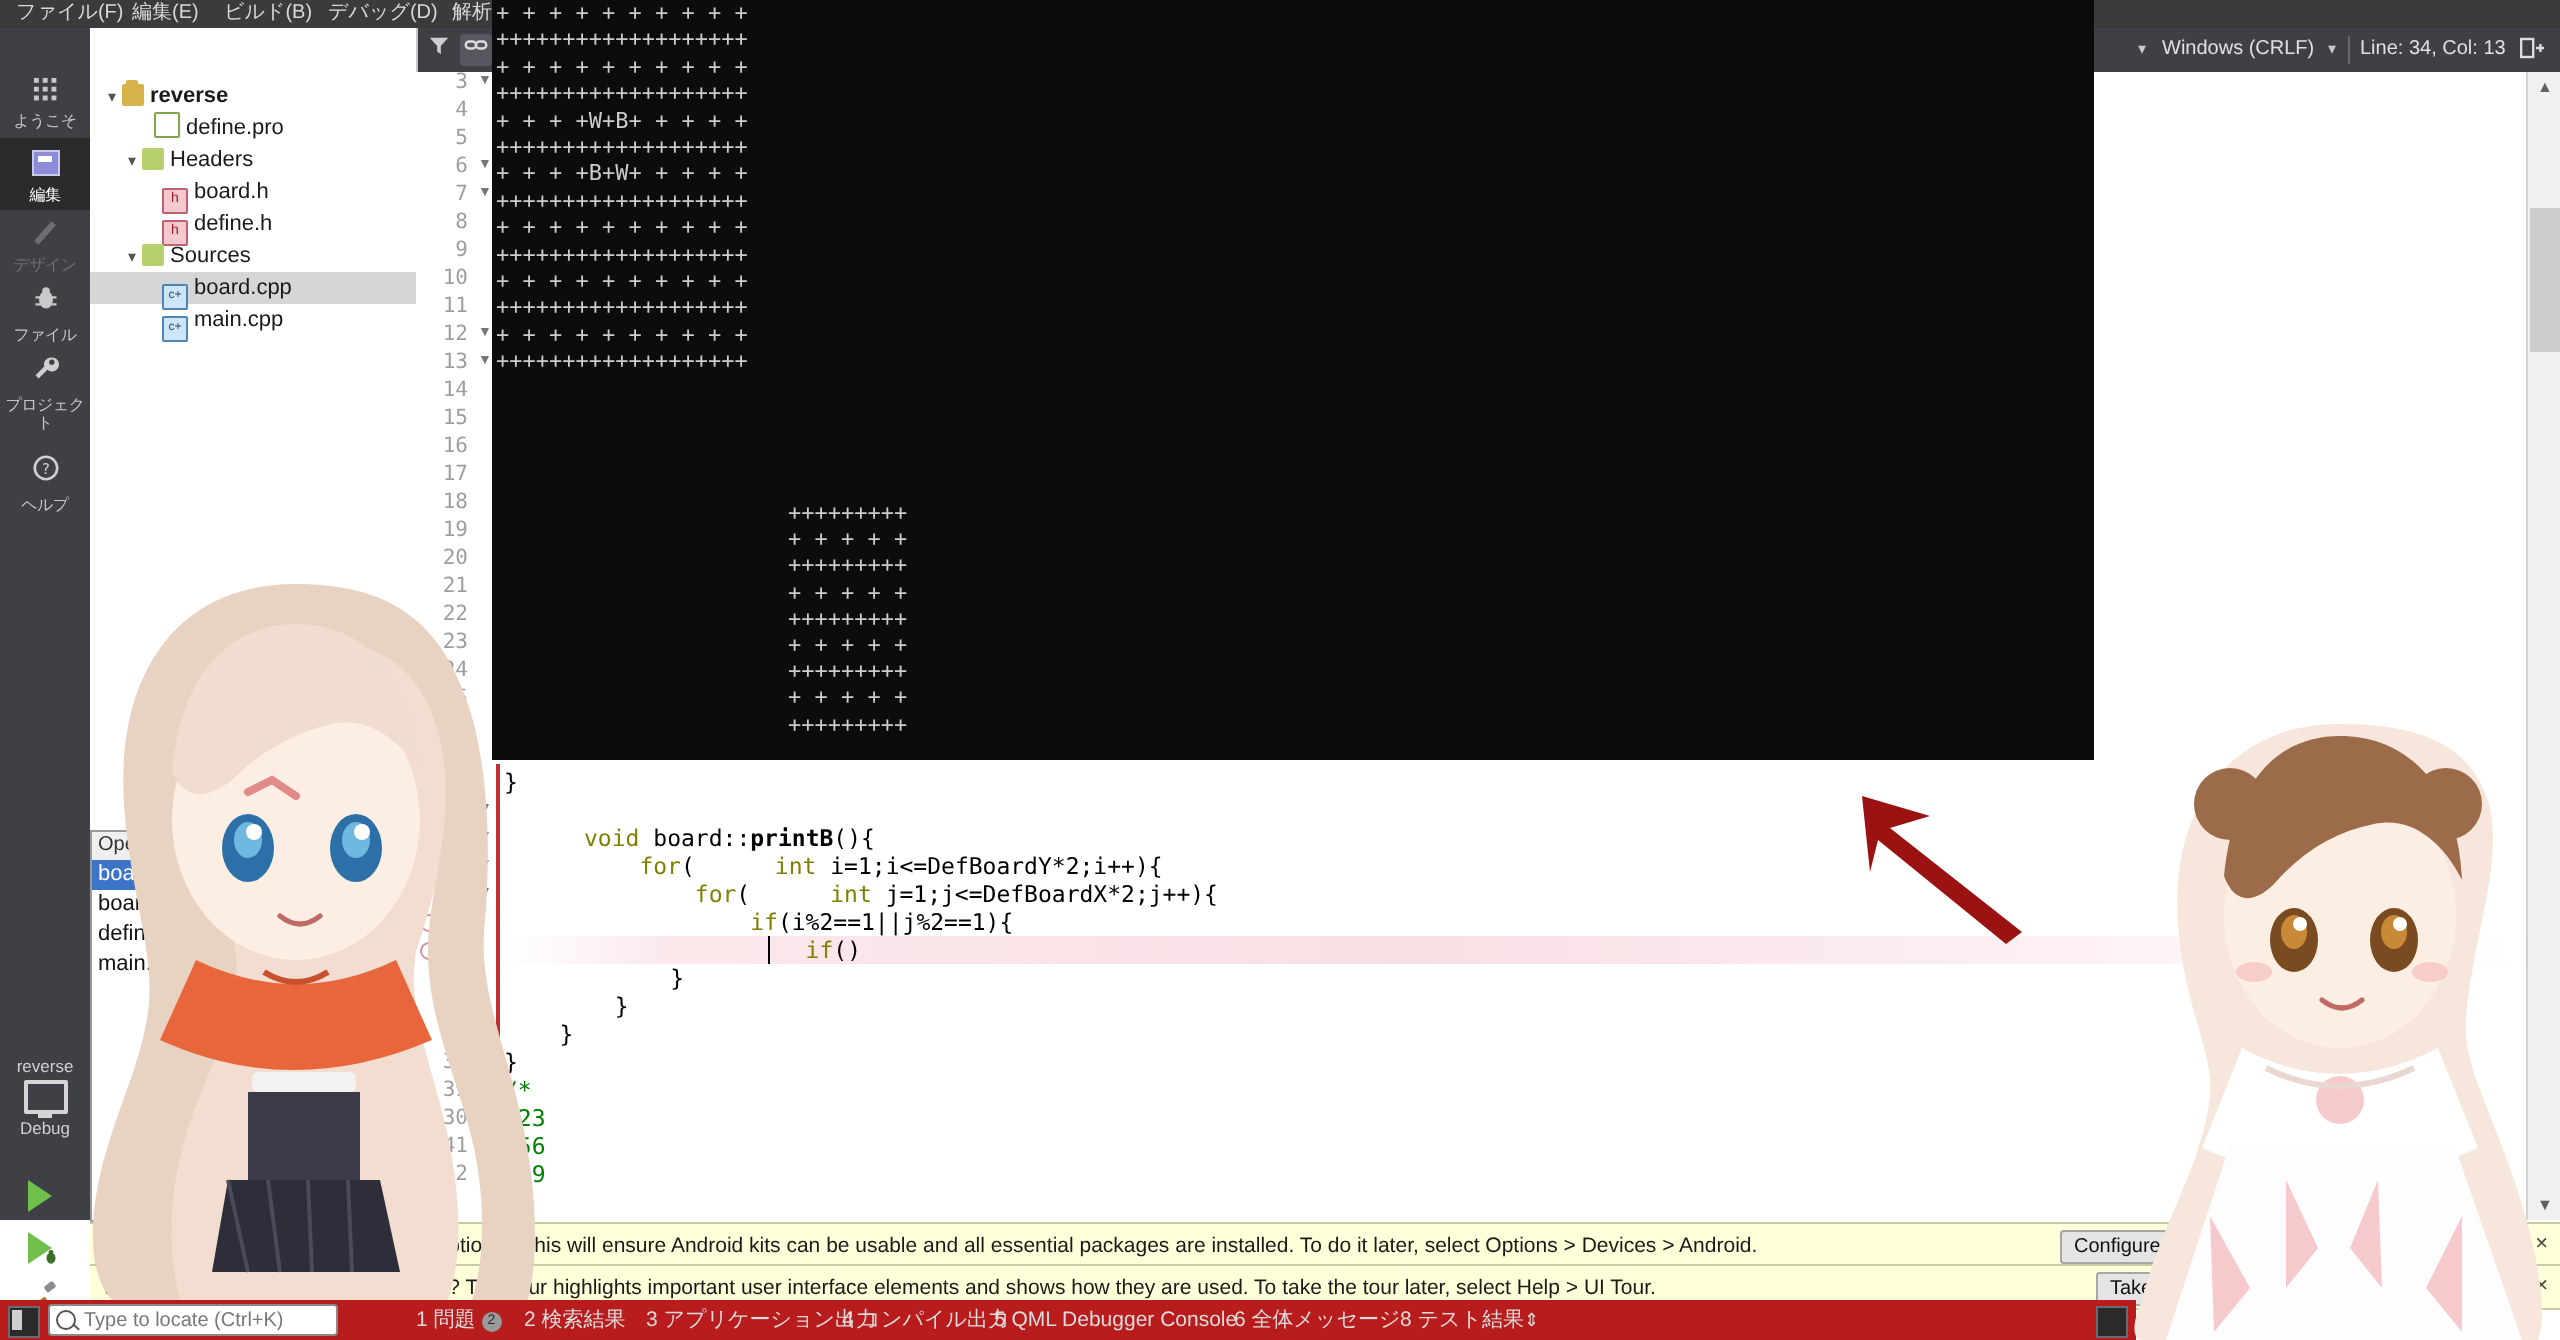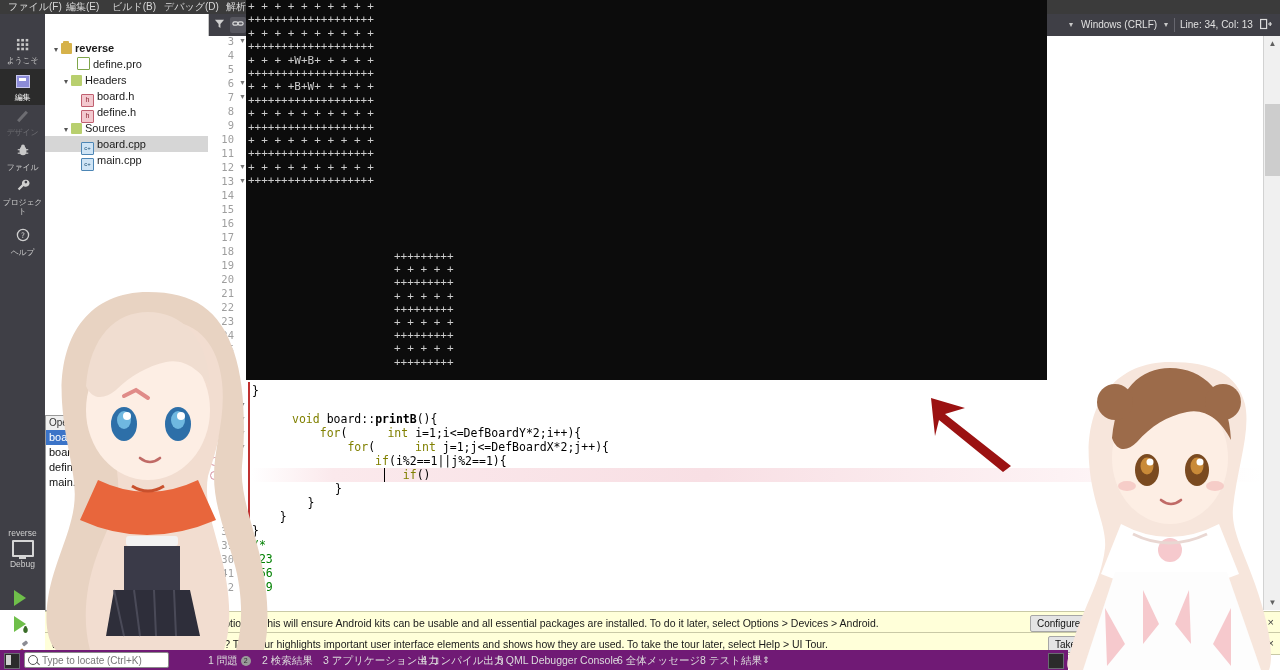--- a/index.html
+++ b/index.html
@@ -99,21 +99,21 @@
   #vscroll .thumb{position:absolute;left:1px;width:15px;background:#cdcdcd;}
 
   
   .infobar{position:absolute;left:45px;width:1235px;height:21px;background:#ffffd9;border-top:1px solid #c9c9a6;border-bottom:1px solid #c9c9a6;
            font-size:10.5px;color:#1a1a1a;}
   .infobar .txt{position:absolute;left:6px;top:5px;white-space:nowrap;}
   .infobar .btn{position:absolute;top:3px;height:15px;line-height:15px;padding:0 6px;background:#e4e4e4;border:1px solid #a6a6a6;border-radius:2px;font-size:10px;color:#111;}
   .infobar .x{position:absolute;right:6px;top:4px;font-size:11px;color:#444;}
 
   
-  #statusbar{position:absolute;left:0;top:650px;width:1068px;height:20px;background:#701a75;color:#d8d8d8;}
+  #statusbar{position:absolute;left:0;top:650px;width:1068px;height:20px;background:#b91c1c;color:#d8d8d8;}
   #statusbar .sq{position:absolute;left:4px;top:3px;width:14px;height:14px;background:#2b2b2b;border:1px solid #6a6a72;}
   #statusbar .sq:after{content:"";position:absolute;left:1px;top:1px;width:5px;height:10px;background:#d0d0d0;}
   #locate{position:absolute;left:24px;top:2px;width:145px;height:16px;background:#ffffff;border:1px solid #8a8a8a;border-radius:2px;color:#777;font-size:10px;line-height:16px;padding-left:17px;box-sizing:border-box;}
   #locate .mag{position:absolute;left:3px;top:2px;width:8px;height:8px;border:1.4px solid #555;border-radius:50%;}
   #locate .mag:after{content:"";position:absolute;left:7px;top:7px;width:4px;height:1.4px;background:#555;transform:rotate(42deg);}
   .sbtab{position:absolute;top:3px;height:14px;line-height:14px;font-size:10.5px;color:#dcdcdc;white-space:nowrap;}
   .sbbadge{display:inline-block;width:10px;height:10px;border-radius:50%;background:#9a9a9a;color:#2b2b2b;font-size:7px;line-height:10px;text-align:center;vertical-align:1px;}
   #sb-right{position:absolute;right:4px;top:3px;width:14px;height:14px;background:#2b2b2b;border:1px solid #6a6a72;}
 
   

